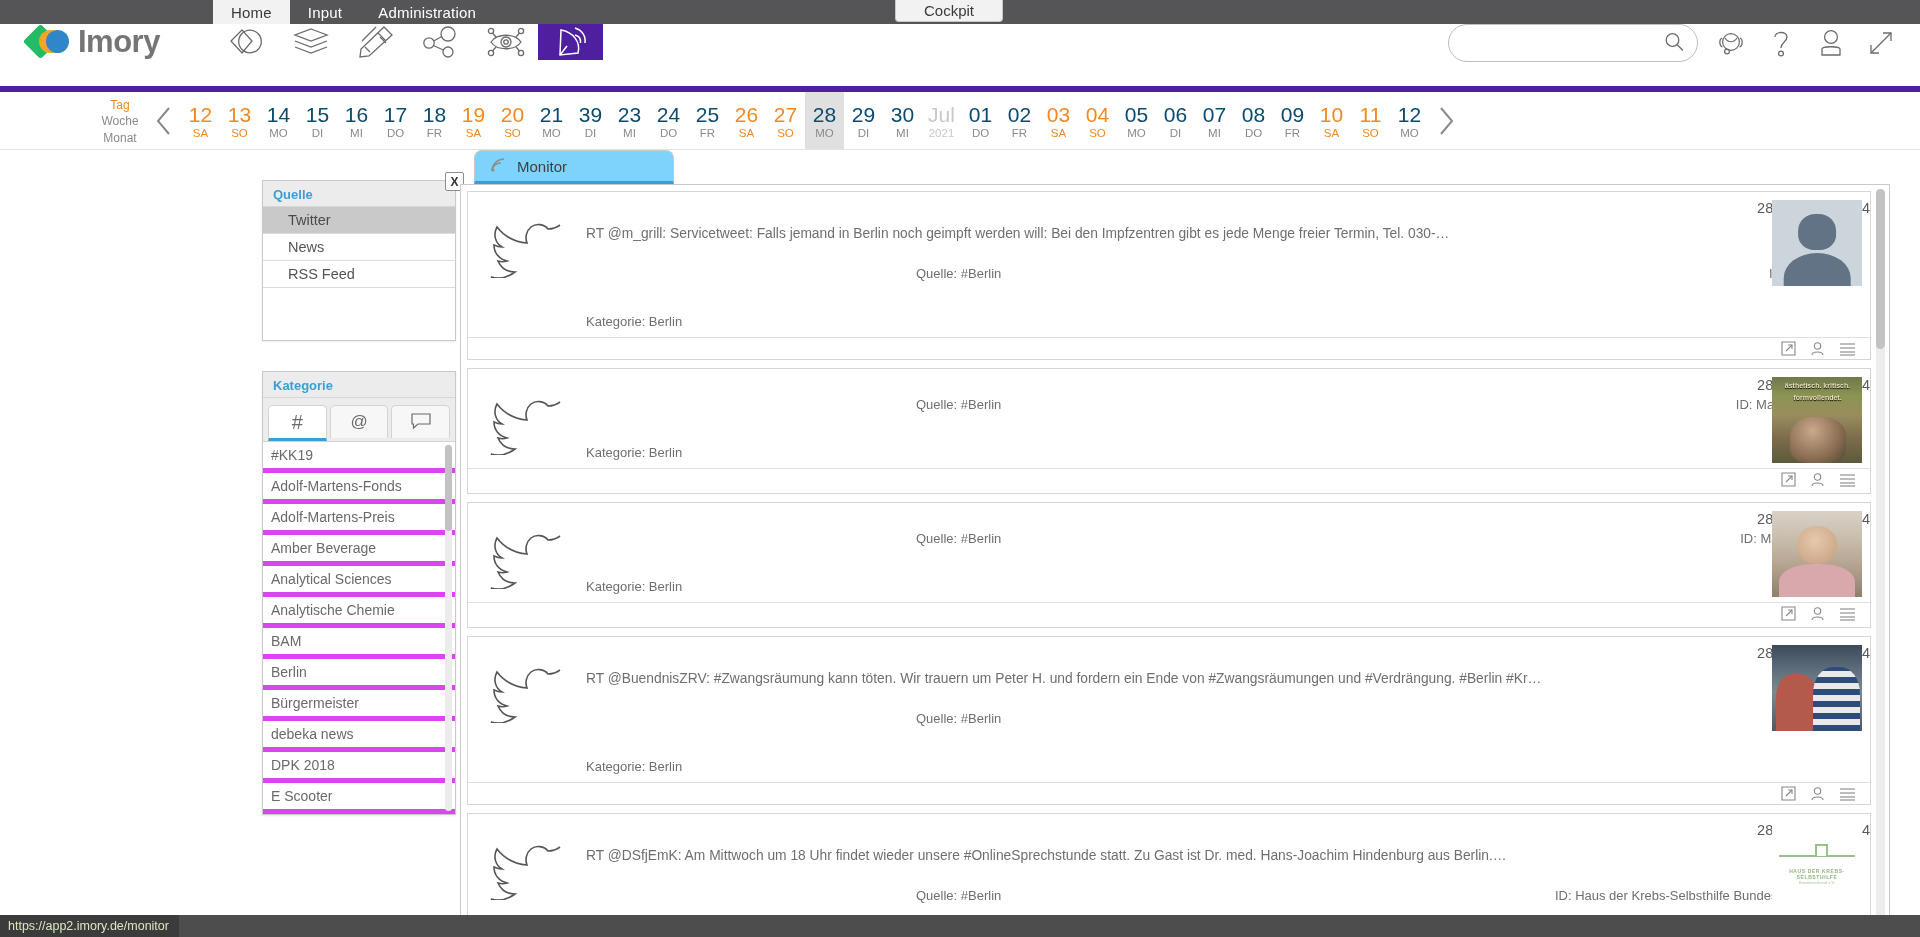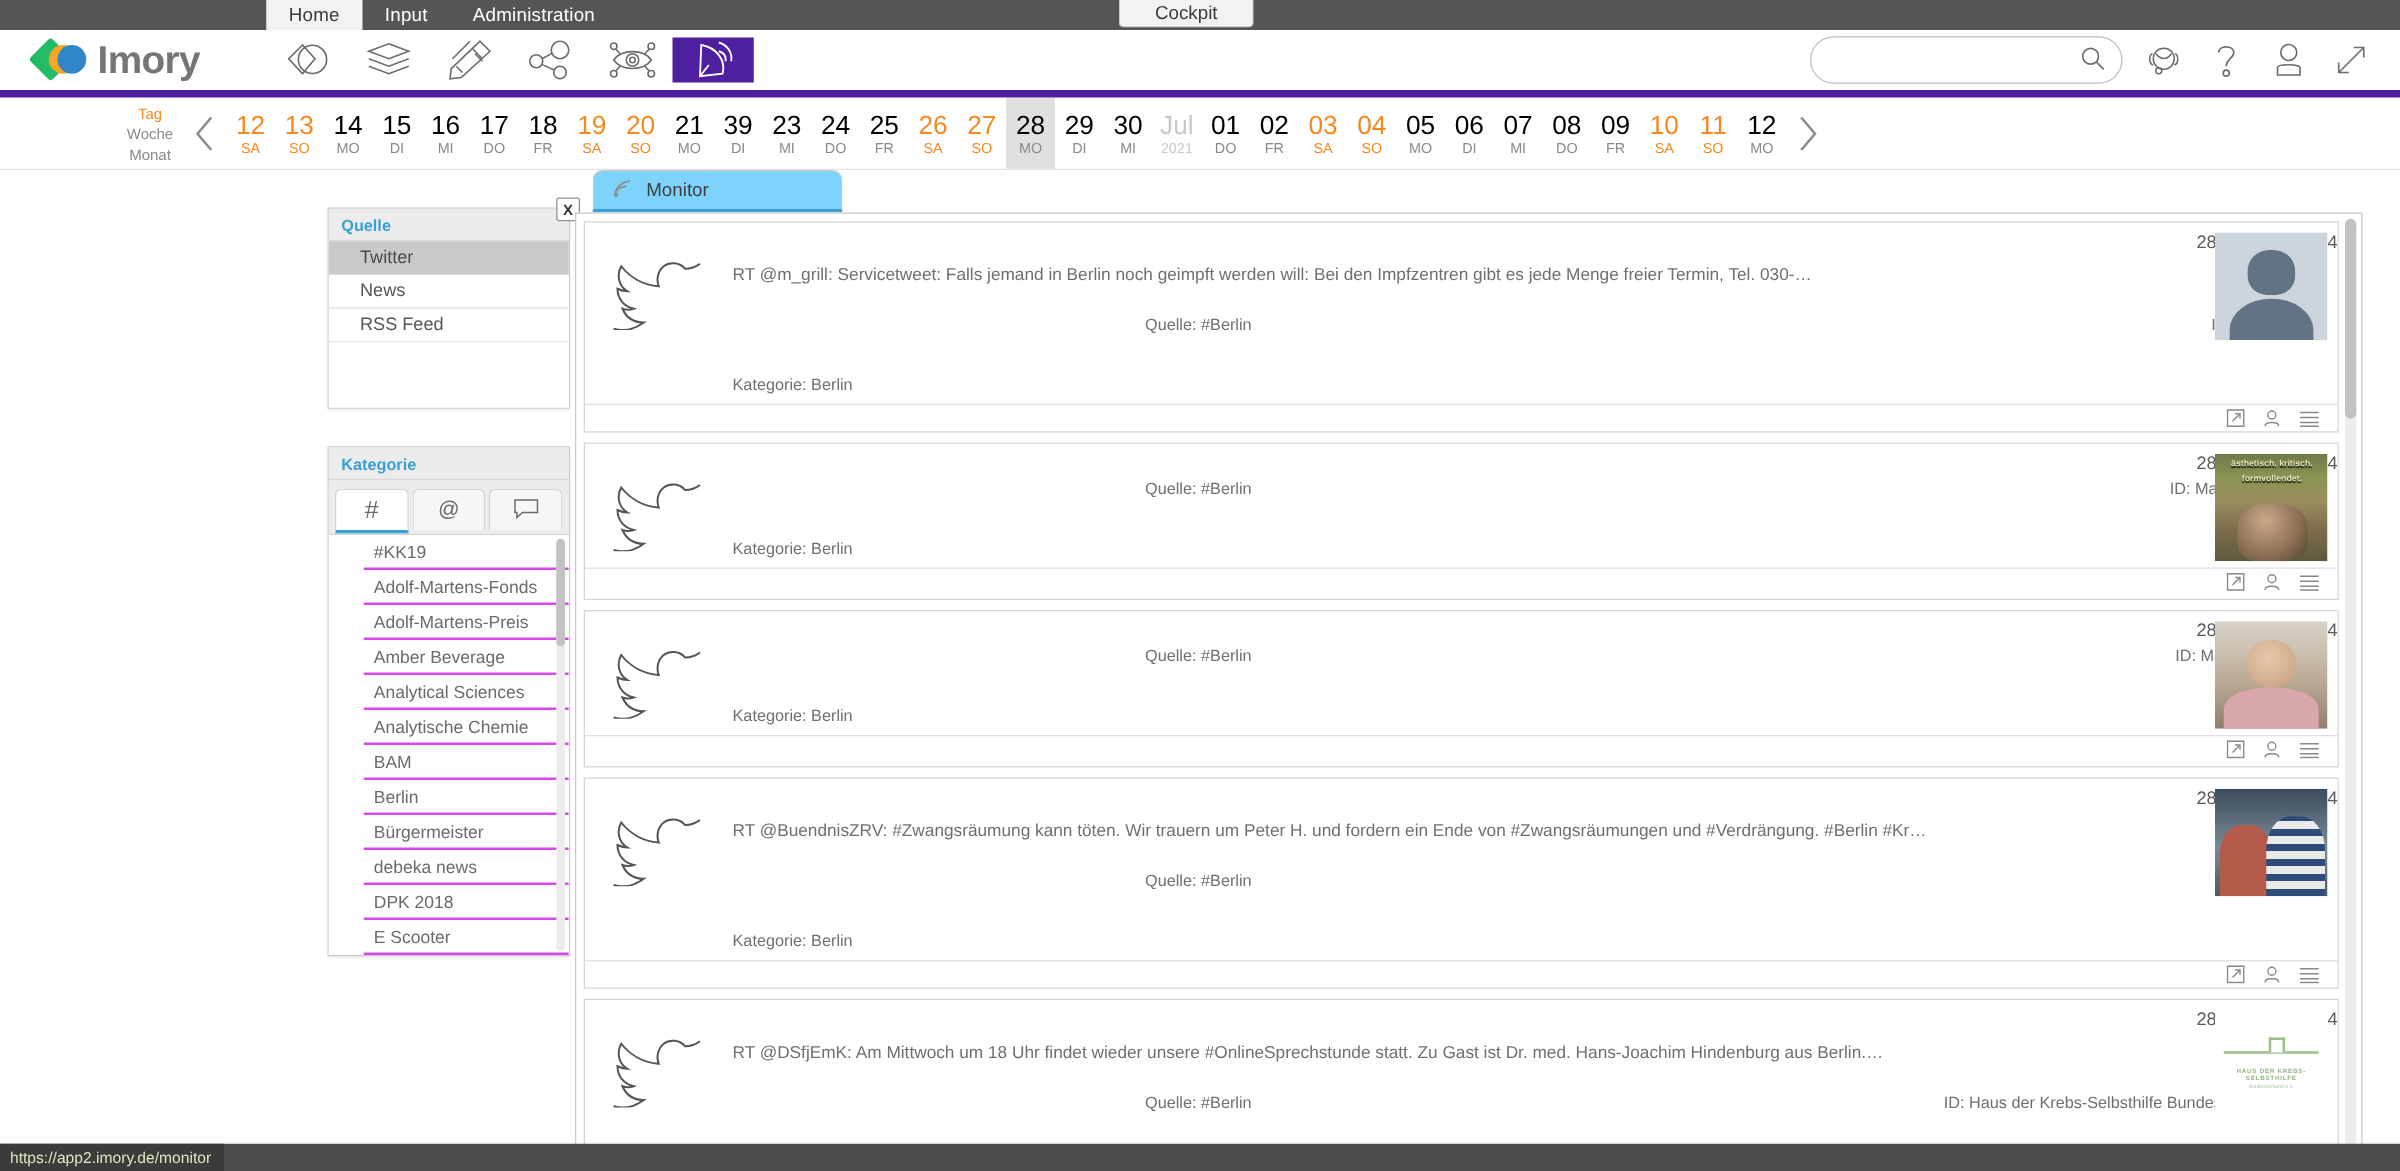--- a/index.html
+++ b/index.html
@@ -23,21 +23,21 @@
   .menu-item.active { background:#f2f2f2; color:#3a3a3a; }
   .cockpit-tab {
     position:absolute; left:895px; top:0px; width:108px; height:22px;
     background:#f2f2f2; border:1px solid #c8c8c8; border-top:none;
     border-radius:0 0 4px 4px; display:flex; align-items:center;
     justify-content:center; font-size:15px; color:#3a3a3a;
   }
 
   
   .appheader {
-    height:54px; background:#ffffff; display:flex; align-items:center;
+    height:68px; background:#ffffff; display:flex; align-items:flex-start;
     border-bottom:6px solid #4e1f9e; position:relative;
   }
   .brand { width:213px; display:flex; align-items:center; padding-left:28px; gap:10px; }
   .brand-logo { position:relative; width:40px; height:32px; }
   .brand-logo .diamond {
     position:absolute; left:0; top:3px; width:25px; height:25px;
     background:#22bb66; transform:rotate(45deg); border-radius:3px;
   }
   .brand-logo .c-orange {
     position:absolute; left:11px; top:4px; width:23px; height:23px;
@@ -83,21 +83,21 @@
   .scale-labels .s.active { color:#f5881f; }
   .arrow {
     width:34px; display:flex; align-items:center; justify-content:center;
     color:#8a8a8a; cursor:pointer;
   }
   .days { display:flex; align-items:stretch; }
   .day {
     width:39px; display:flex; flex-direction:column; align-items:center;
     justify-content:center; cursor:pointer; padding-top:2px;
   }
-  .day .num { font-size:21px; color:#000000; line-height:1.05; font-weight:400; }
+  .day .num { font-size:21px; color:#0c4a6e; line-height:1.05; font-weight:400; }
   .day .dow { font-size:11.5px; color:#8a8a8a; margin-top:1px; }
   .day.weekend .num, .day.weekend .dow { color:#f5881f; }
   .day.today { background:#e0e0e0; }
   .day.monthsep .num { color:#c9c9c9; }
   .day.monthsep .dow { color:#c9c9c9; }
 
   
   .body-area { position:relative; height:calc(937px - 24px - 63px - 6px - 58px); }
 
   
@@ -133,21 +133,21 @@
     border-bottom:none; border-radius:5px 5px 0 0;
     display:flex; align-items:center; justify-content:center; cursor:pointer;
   }
   .ktab.active { background:#ffffff; border-bottom:3px solid #3a9fd4; height:36px; }
   .cat-scroll {
     background:#fff; height:auto; position:relative; overflow:hidden;
     border-top:1px solid #d3d3d3;
   }
   .cat {
     padding:5px 10px 5px 8px; font-size:14px; color:#6a6a6a;
-    border-bottom:2px solid #d946ef; cursor:pointer; white-space:nowrap;margin-left:28px;
+    border-bottom:5px solid #d946ef; cursor:pointer; white-space:nowrap;
   }
   .cat-track {
     position:absolute; right:3px; top:3px; bottom:3px; width:7px;
     background:#ececec; border-radius:4px;
   }
   .cat-thumb {
     position:absolute; right:3px; top:3px; width:7px; height:86px;
     background:#c2c2c2; border-radius:4px;
   }
 

